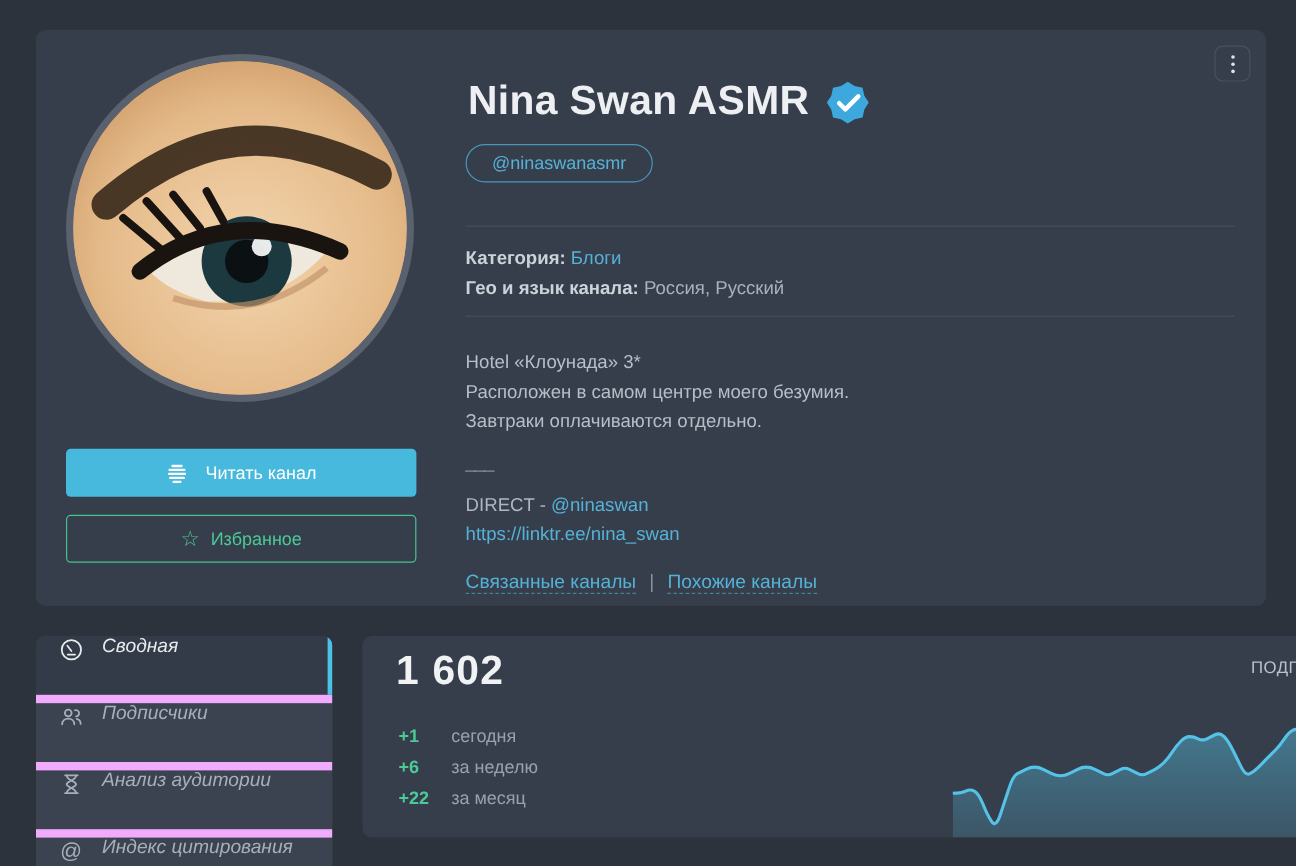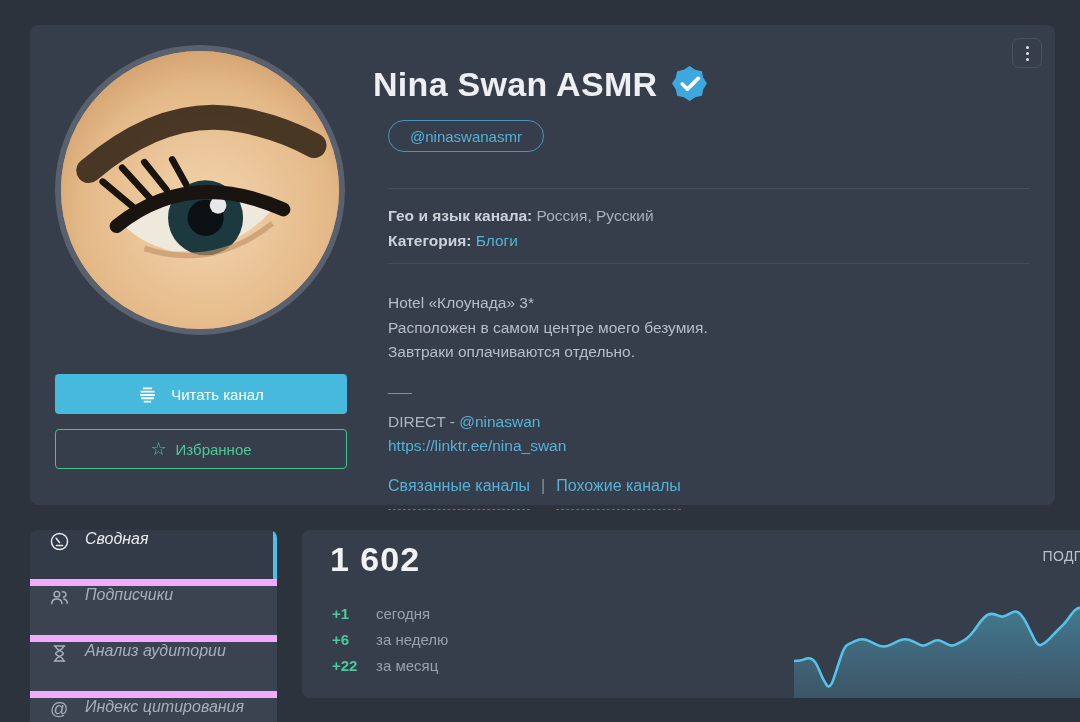--- a/index.html
+++ b/index.html
@@ -26,21 +26,21 @@
     display:flex;align-items:center;justify-content:center;gap:14px;cursor:pointer;
   }
   .btn-fav{
     position:absolute;left:25px;top:404px;width:292px;height:40px;
     background:transparent;border:1px solid #46c28f;border-radius:4px;color:#4cc997;
     font-size:15px;font-family:inherit;
     display:flex;align-items:center;justify-content:center;gap:9px;cursor:pointer;
   }
   .btn-fav .star{font-size:18px;line-height:1}
 
-  .title-row{position:absolute;left:343px;top:40px;display:flex;align-items:flex-start;gap:14px}
+  .title-row{position:absolute;left:360px;top:40px;display:flex;align-items:flex-end;gap:14px}
   .channel-title{font-size:34px;font-weight:bold;color:#edeff2;letter-spacing:.3px}
 
   .username-pill{
     position:absolute;left:358px;top:95px;height:30px;padding:0 21px;
     display:inline-flex;align-items:center;border:1px solid #4896b9;border-radius:16px;
     color:#55b2d6;font-size:15px;cursor:pointer;justify-content:center;
   }
 
   .hdiv{position:absolute;left:358px;width:641px;height:1px;background:#454e5c}
   #div1{top:163px}
@@ -51,21 +51,21 @@
   a.link{color:#55b2d6;text-decoration:none;cursor:pointer}
 
   .desc{position:absolute;left:358px;top:266px;font-size:15.5px;line-height:24.5px;color:#b7bec8}
   .sep-dash{position:absolute;left:358px;top:352px;font-size:15.5px;color:#8b939e;letter-spacing:-1px}
   .direct-row{position:absolute;left:358px;top:388px;font-size:15.5px;color:#aeb6c0}
   .linktr-row{position:absolute;left:358px;top:412px;font-size:15.5px}
 
   .links-row{position:absolute;left:358px;top:452px;font-size:16px}
   .links-row .dashed{
     color:#55b2d6;text-decoration:none;cursor:pointer;
-    border-bottom:1px dashed rgba(85,178,214,.55);padding-bottom:15px;
+    border-bottom:1px dashed rgba(85,178,214,.55);padding-bottom:0;
   }
   .links-row .bar{color:#8b939e;margin:0 11px}
 
   .kebab{
     position:absolute;left:982px;top:13px;width:30px;height:30px;
     border:1px solid #48515f;border-radius:7px;background:transparent;cursor:pointer;
     display:flex;flex-direction:column;align-items:center;justify-content:center;gap:3px;
   }
   .kebab .dot{width:3px;height:3px;border-radius:50%;background:#dfe3e8}
 
@@ -143,22 +143,22 @@
     </svg>
   </div>
 
   <div class="username-pill">
     <span>@ninaswanasmr</span>
   </div>
 
   <div class="hdiv" id="div1"></div>
 
   <div class="geo-block">
+    <div><b>Категория:</b> <a class="link">Блоги</a></div>
     <div><b>Гео и язык канала:</b> <span>Россия, Русский</span></div>
-    <div><b>Категория:</b> <a class="link">Блоги</a></div>
   </div>
 
   <div class="hdiv" id="div2"></div>
 
   <div class="desc">
     <div>Hotel «Клоунада» 3*</div>
     <div>Расположен в самом центре моего безумия.</div>
     <div>Завтраки оплачиваются отдельно.</div>
   </div>
 

